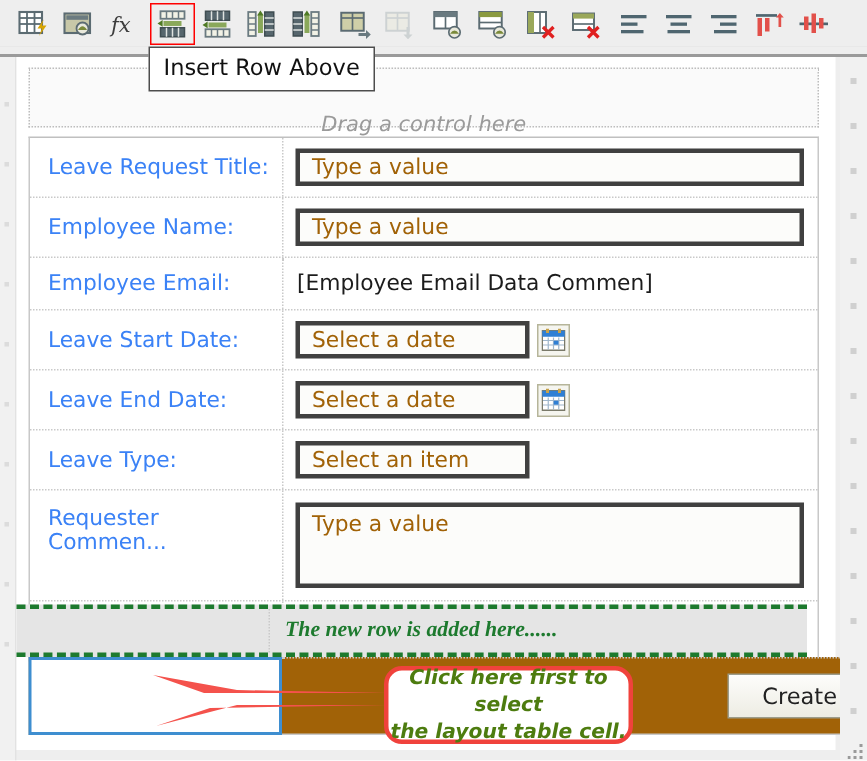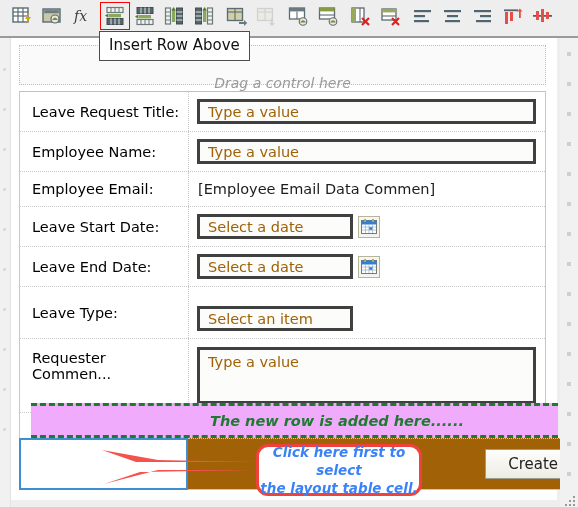--- a/index.html
+++ b/index.html
@@ -93,62 +93,63 @@
     position:absolute;left:8px;top:53px;width:527px;
     border:1px solid #c8c8c8;border-top:1px solid #c0c0c0;
     box-sizing:border-box;background:#fff;
   }
   .frow{display:flex;border-bottom:1px dotted #c9c9c9;box-sizing:border-box;}
   .frow:last-child{border-bottom:none;}
   .fc-label{
     width:169px;flex:0 0 169px;box-sizing:border-box;
     border-right:1px dotted #c9c9c9;
     padding:9px 0 9px 12px;
-    font-size:14.5px;color:#000000;
+    font-size:14.5px;color:#3b82f6;
     display:flex;align-items:center;
   }
   .fc-label.tall{align-items:flex-start;padding-top:11px;}
   .fc-field{
     flex:1 1 auto;box-sizing:border-box;
     padding:7px 9px 7px 8px;display:flex;align-items:center;
   }
 
   .tb{
     box-sizing:border-box;
     height:25px;width:100%;
     border:3px solid #404040;
     background:#fcfcfa;
     display:flex;align-items:center;
     padding-left:8px;
     font-size:14.5px;color:#a16207;
     font-family:"DejaVu Sans","Liberation Sans",sans-serif;
   }
   .tb.area{height:57px;align-items:flex-start;padding-top:4px;}
   .tb.date{width:156px;flex:0 0 156px;}
-  .tb.ddl{width:156px;flex:0 0 156px;padding-right:12px;position:relative;margin-top:12px;}
+  .tb.ddl{width:156px;flex:0 0 156px;padding-right:12px;position:relative;}
   .plain{
     font-size:14.5px;color:#1c1c1c;font-style:normal;
     font-family:"DejaVu Sans","Liberation Sans",sans-serif;
   }
 
   
   .calbtn{
     width:22px;height:22px;margin-left:5px;flex:0 0 auto;
     border:1px solid #b6b59a;background:#f5f5ef;
     display:flex;align-items:center;justify-content:center;
     box-sizing:border-box;
   }
 
   
   .greenrow{
-    position:absolute;left:20px;width:527px;box-sizing:border-box;
+    position:absolute;left:0;width:527px;box-sizing:border-box;
     border-top:3px dashed #1d7a2e;
     border-bottom:3px dashed #1d7a2e;
-    background:#f0abfc;
+    background:#e5e5e5;
     display:flex;
+    font-family:Liberation Serif, serif;
   }
   .greenrow .gl{
     width:169px;flex:0 0 169px;border-right:1px dotted #c9c9c9;box-sizing:border-box;
   }
   .greenrow .gr{
     flex:1 1 auto;display:flex;align-items:center;padding-left:10px;
     font-style:italic;font-weight:bold;font-size:14.5px;color:#1d7a2e;
   }
 
   
@@ -179,21 +180,21 @@
   
   .callout{
     position:absolute;left:256px;top:444px;width:166px;height:52px;
     border:3px solid #f0423c;border-radius:12px;background:#ffffff;
     z-index:40;
     display:flex;align-items:center;justify-content:center;
     box-sizing:border-box;
   }
   .callout .ct{
     text-align:center;font-style:italic;font-weight:bold;
-    font-size:13.5px;line-height:1.35;color:#3b82f6;
+    font-size:13.5px;line-height:1.35;color:#4d7c0f;
     font-family:"DejaVu Sans","Liberation Sans",sans-serif;
   }
   .arrowsvg{position:absolute;left:40px;top:440px;z-index:39;}
 
   .resizegrip{
     position:absolute;right:2px;bottom:4px;width:11px;height:11px;
   }
 </style>
 </head>
 <body>

